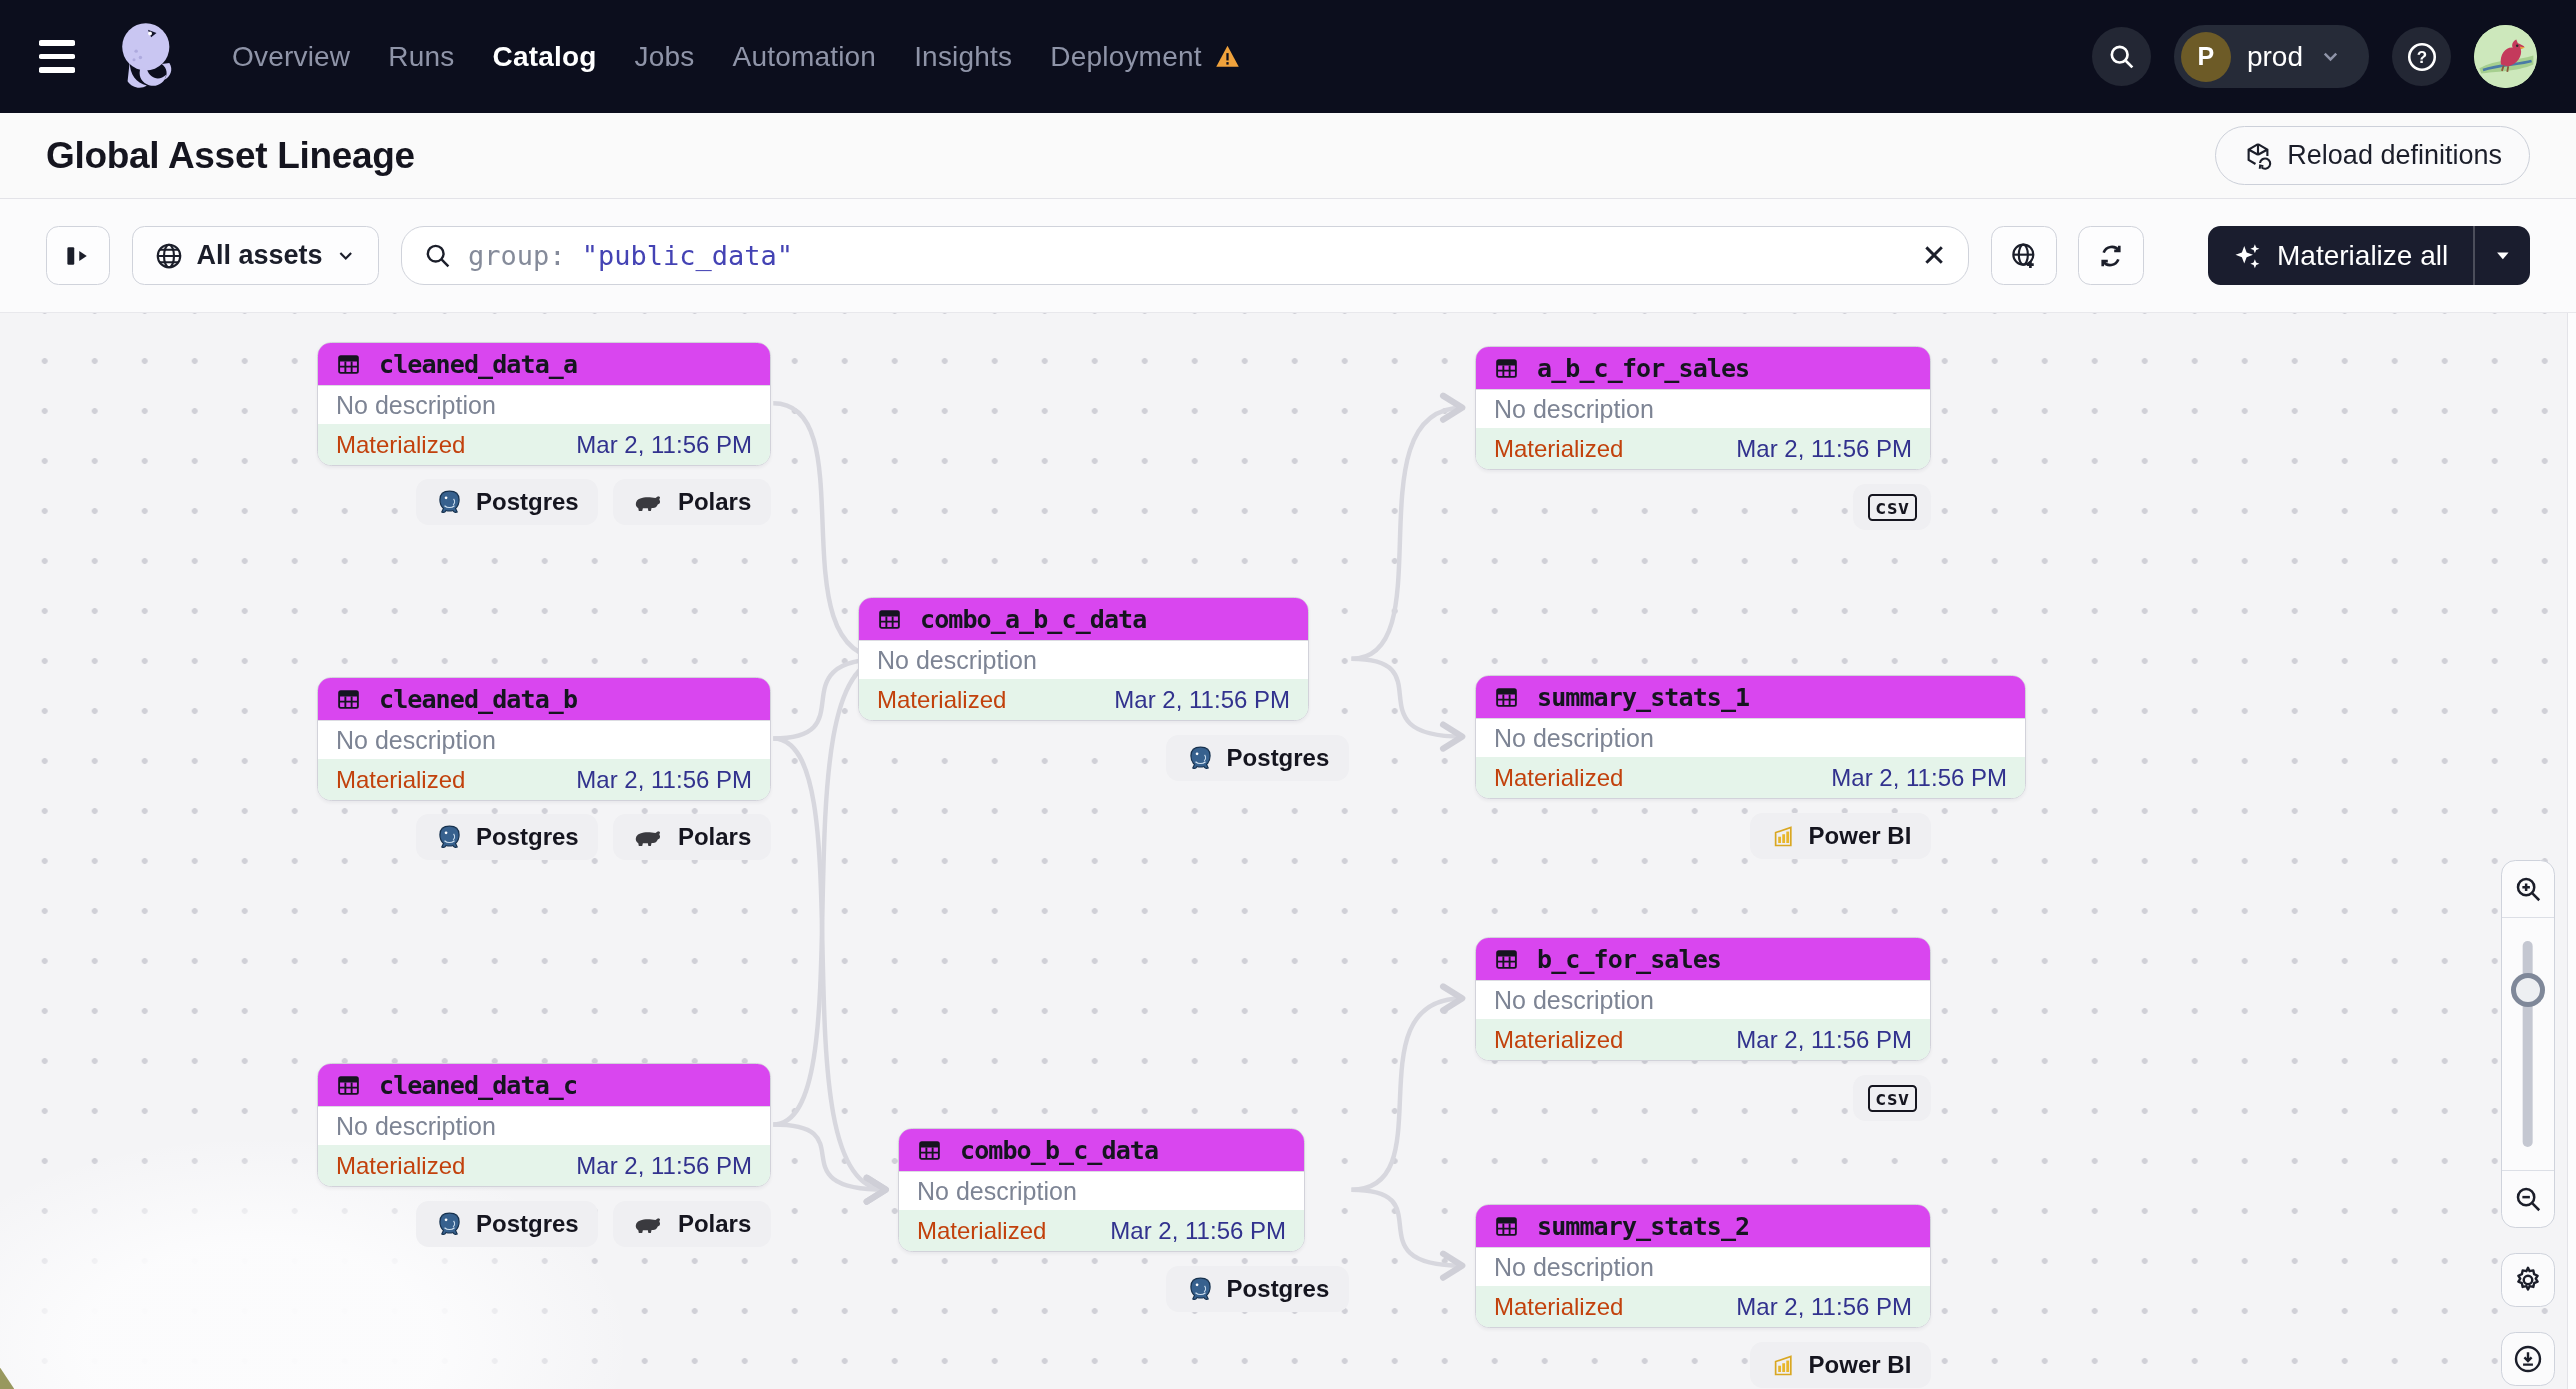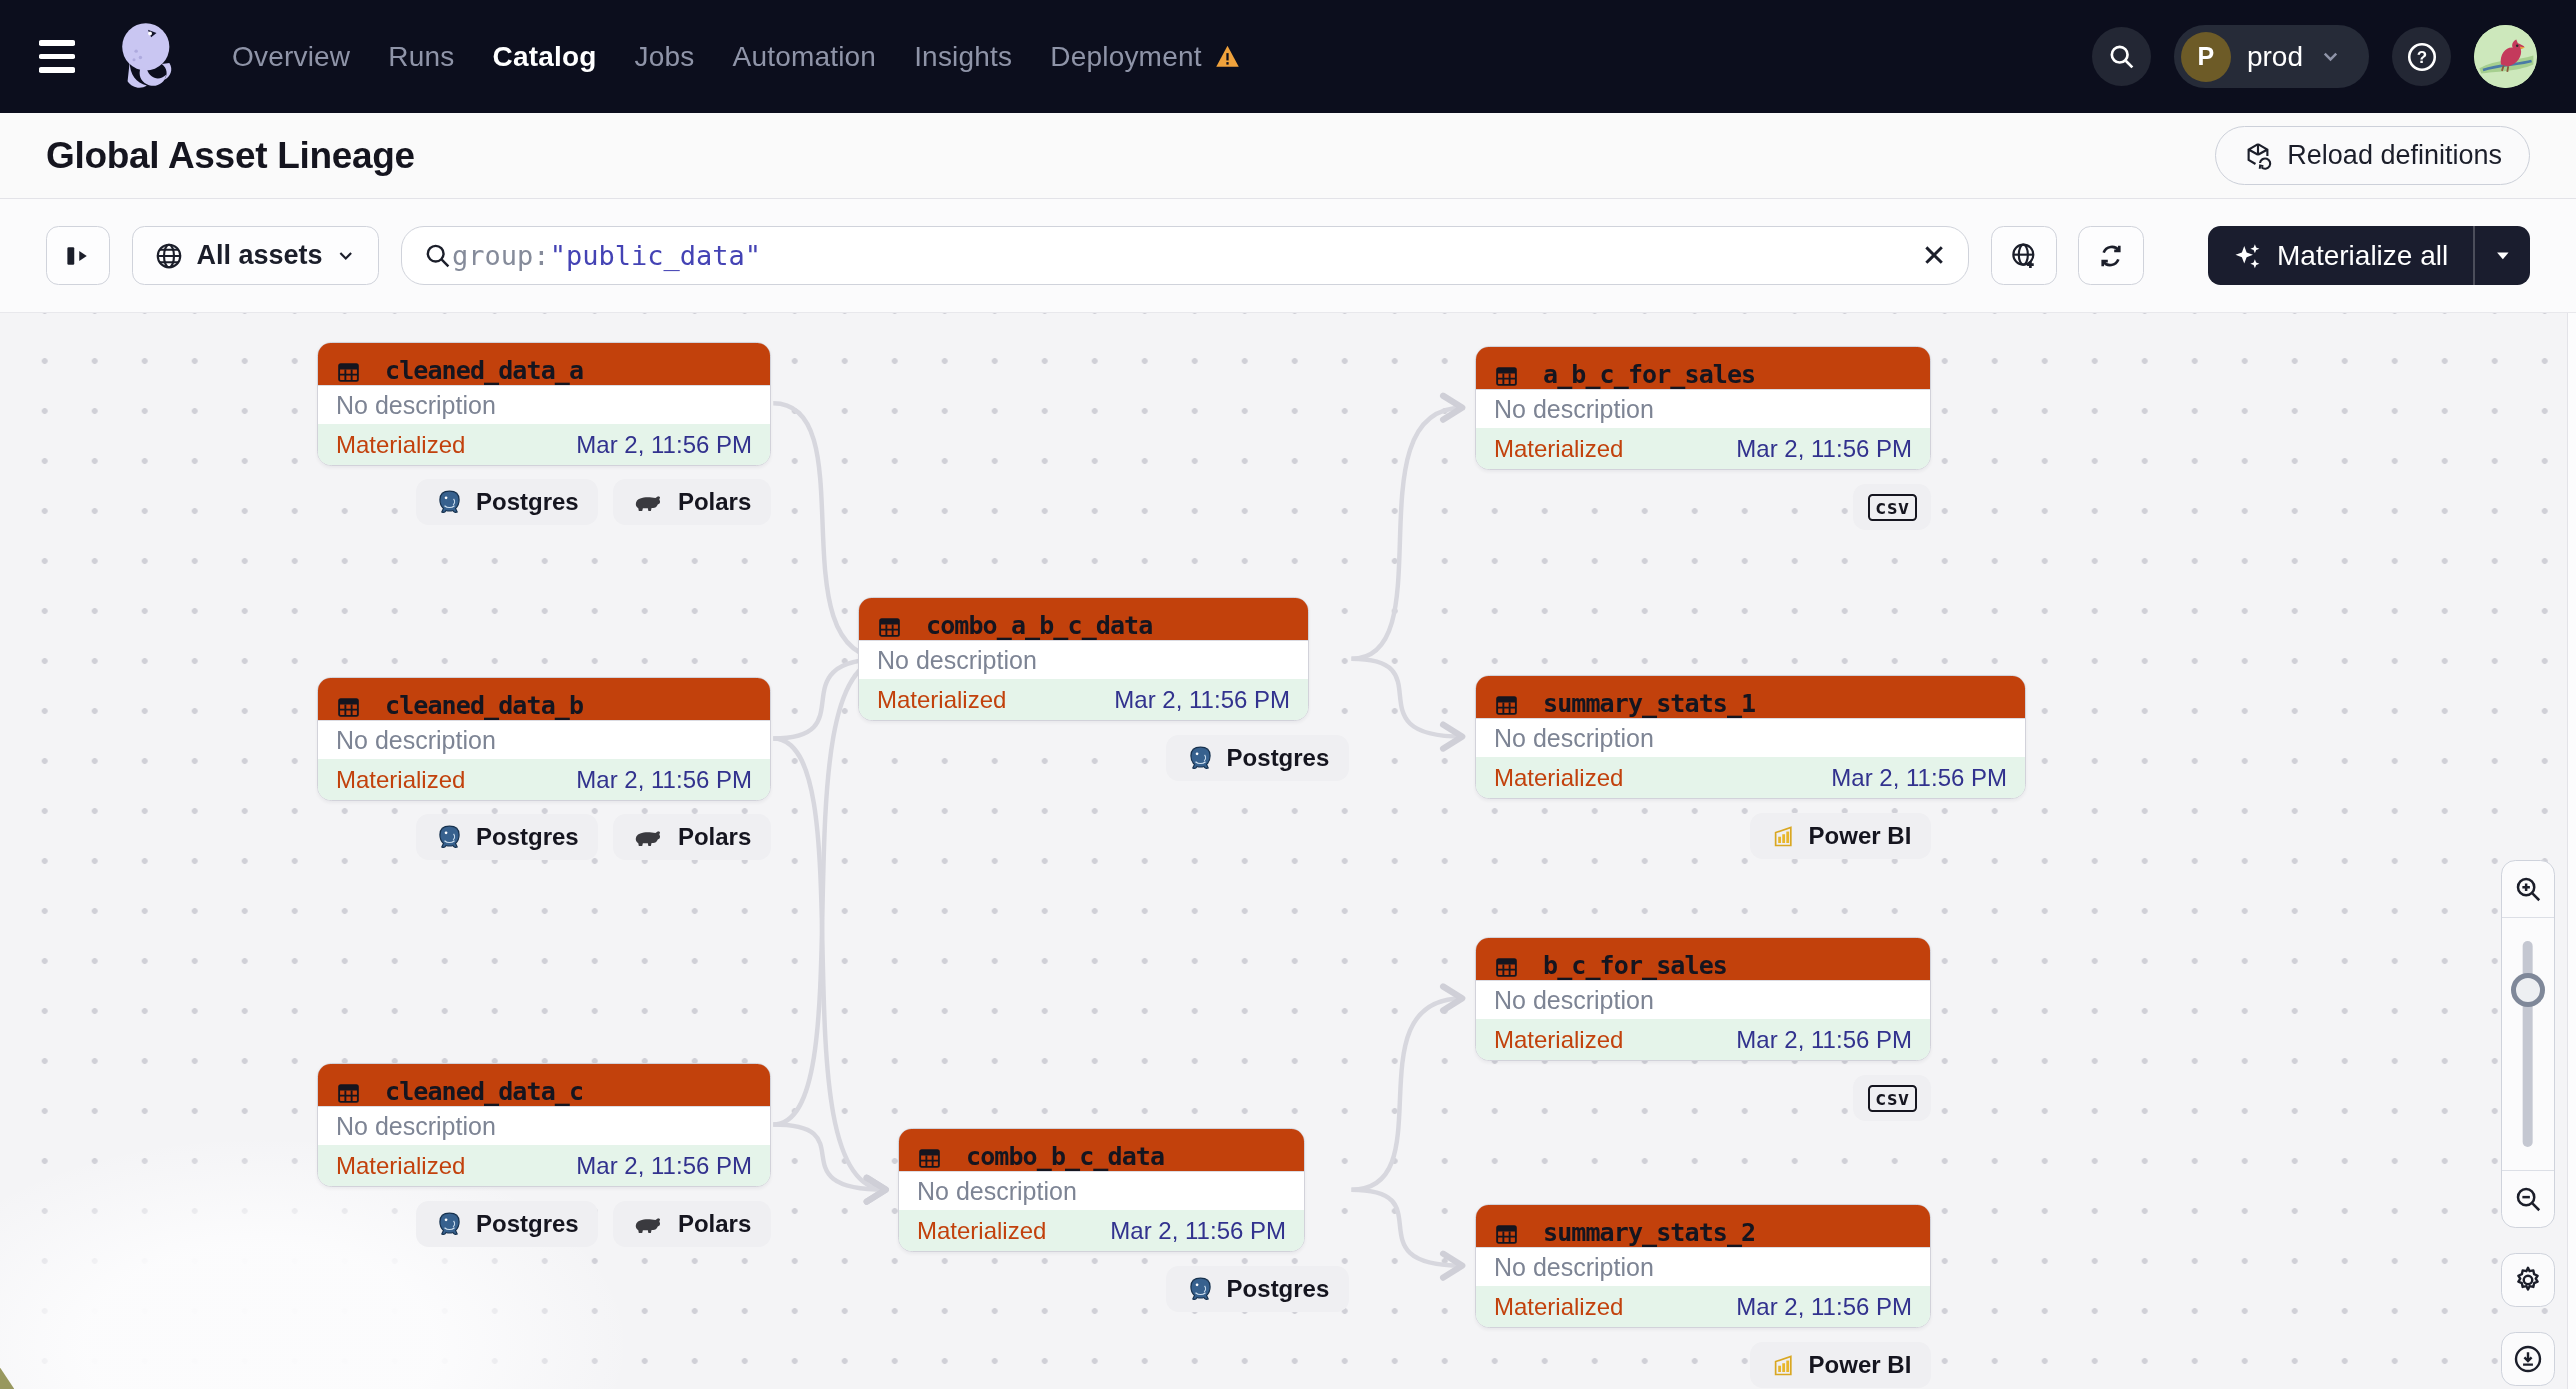--- a/index.html
+++ b/index.html
@@ -38,43 +38,43 @@
     font-size:27px; color:#1b1e2a; cursor:pointer; }
 
   
   .toolbar { height:114px; background:#fbfbfc; border-bottom:0.9px solid #e8e8ec;
     display:flex; align-items:center; gap:21.5px; padding:0 46px; }
   .tool-btn { height:59px; min-width:59px; border:1.8px solid #d0d3db; border-radius:12.5px;
     background:#fdfdfe; display:flex; align-items:center; justify-content:center;
     gap:12.5px; padding:0 16px; font-size:27px; color:#1b1e2a; cursor:pointer; }
   .tool-btn.dropdown { padding:0 21.5px; font-weight:600; }
   .search-box { flex:1; height:59px; border:1.8px solid #d0d3db; border-radius:23px;
-    background:#fff; display:flex; align-items:center; padding:0 21.5px;
+    background:#fff; display:flex; align-items:center; gap:16px; padding:0 21.5px;
     font-family:"DejaVu Sans Mono", monospace; font-size:27px; cursor:text; }
   .search-prefix { color:#858b9a; }
   .search-value { color:#4443b4; }
   .search-clear { margin-left:auto; font-size:30px; color:#1b1e2a; cursor:pointer;
     font-family:"Liberation Sans", sans-serif; }
   .materialize { height:59px; background:#1a1d2e; border-radius:12.5px; display:flex;
     align-items:stretch; color:#fff; overflow:hidden; cursor:pointer;margin-left:42px; }
   .materialize .main { display:flex; align-items:center; gap:14.3px; padding:0 25px;
     font-size:28px; }
   .materialize .sep { width:1.8px; background:rgba(255,255,255,.22); }
   .materialize .caret-seg { width:55px; display:flex; align-items:center; justify-content:center; }
 
   
   .graph { position:relative; height:1076px; background:#f4f4f6;
     background-image:radial-gradient(#d0d0d7 2.7px, rgba(0,0,0,0) 3.1px);
     background-size:50px 50px; background-position:19.7px 23px; overflow:hidden; }
   .edges { position:absolute; left:0; top:0; width:100%; height:100%; }
 
   .asset-node { position:absolute; border:1.8px solid #d2d2da; border-radius:14.3px;
     background:#fff; box-shadow:0 1.8px 3.6px rgba(20,20,40,.05); cursor:pointer; }
-  .node-header { height:43px; background:#c2410c; border-bottom:1.8px solid #dcdce2;
-    border-radius:12.5px 12.5px 0 0; display:flex; align-items:flex-end; gap:24px;
+  .node-header { height:43px; background:#d946ef; border-bottom:1.8px solid #dcdce2;
+    border-radius:12.5px 12.5px 0 0; display:flex; align-items:center; gap:18px;
     padding:0 18px; font-family:"DejaVu Sans Mono", monospace; font-size:25px;
     font-weight:700; color:#15151f; letter-spacing:-0.9px; }
   .node-desc { height:38px; display:flex; align-items:center; padding:0 18px;
     color:#7d8494; font-size:25px; }
   .node-footer { height:41px; background:#e5f4ea; border-radius:0 0 12.5px 12.5px;
     display:flex; align-items:center; justify-content:space-between; padding:0 18px;
     font-size:24px; }
   .node-status { color:#c2410c; }
   .node-time { color:#32328e; }
   .node-tags { position:absolute; display:flex; gap:14.3px; justify-content:flex-end; }

